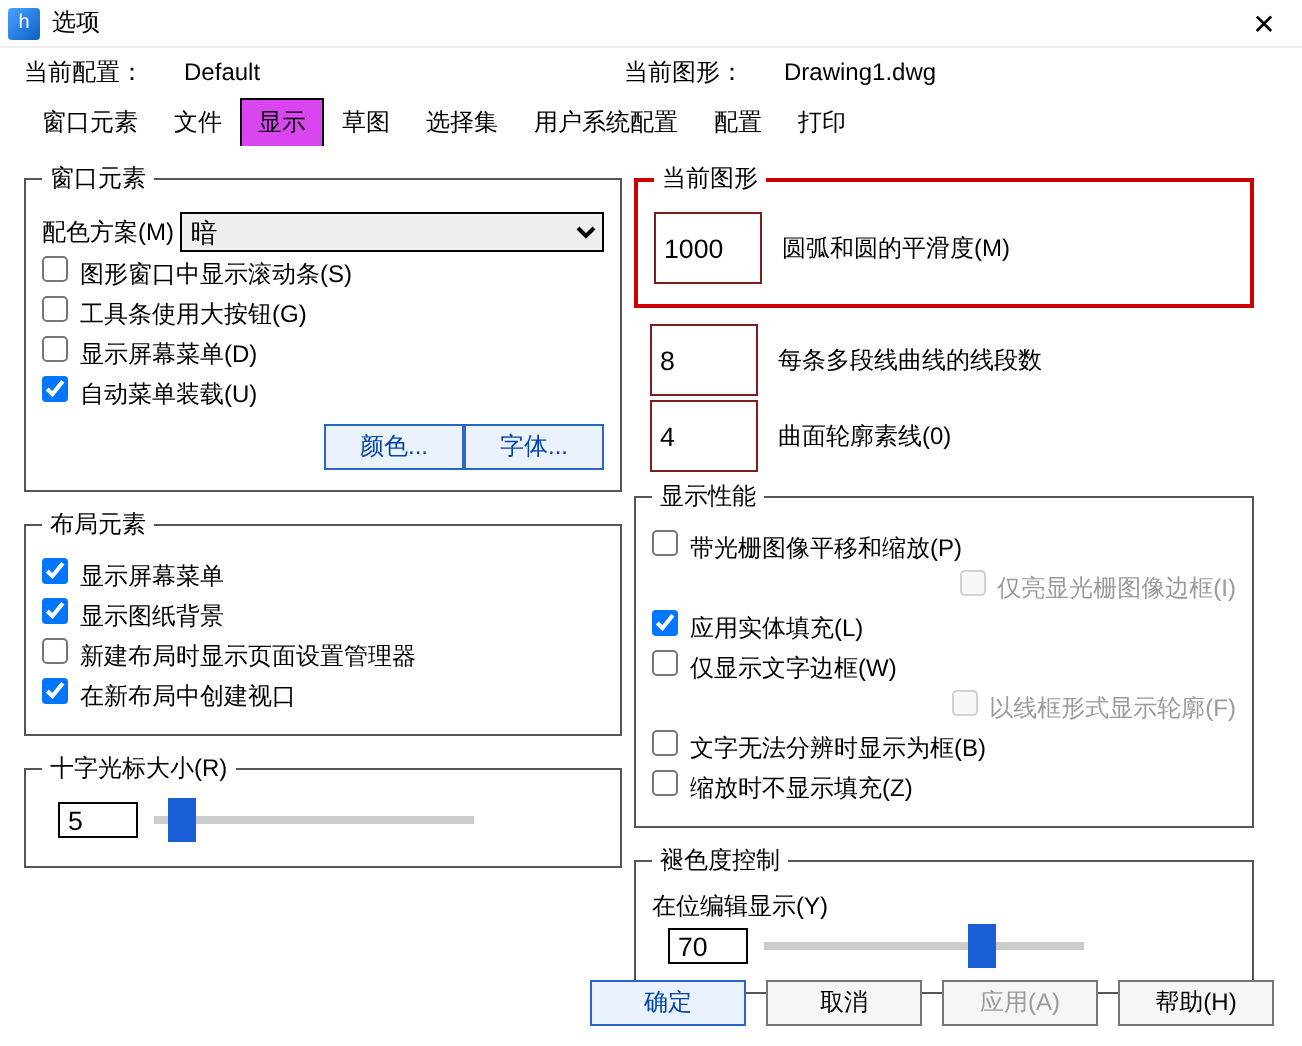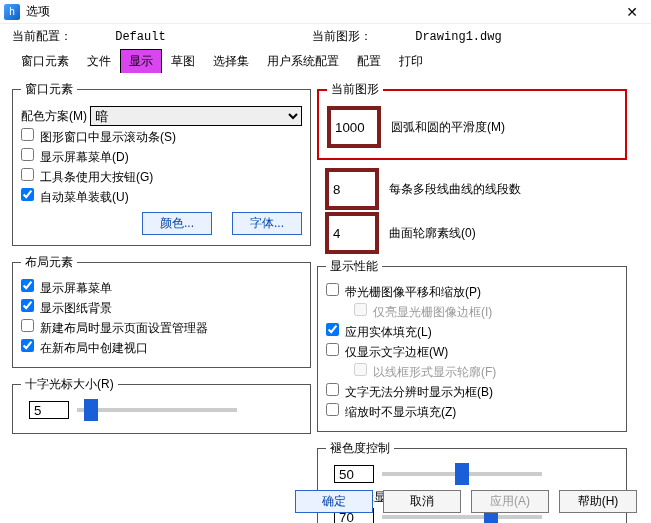--- a/index.html
+++ b/index.html
@@ -29,21 +29,21 @@
     text-align:center;
     border-radius:2px;
     margin-right:6px;
   }
   .titlebar .title { flex:1;font-family:Liberation Serif, serif; }
   .titlebar .closebtn { width:30px; text-align:center; cursor:pointer; font-size:14px;}
   .configbar {
     padding: 4px 12px;
     display:flex;
   }
-  .configbar .cell { width: 300px; font-family: Liberation Mono, monospace; }
+  .configbar .cell { width: 300px; }
   .tabs {
     display:flex;
     padding: 0 12px;
     border-bottom: 0;
   }
   .tab {
     padding: 3px 8px;
     cursor:pointer;
     border:1px solid transparent;
     border-bottom:none;
@@ -62,21 +62,21 @@
   fieldset {
     border:1px solid #555;
     margin: 4px 0 8px;
     padding: 6px 8px 8px;
   }
   fieldset.highlight { border:2px solid #c00; }
   legend { padding: 0 4px; }
   .row { display:flex; align-items:center; margin:2px 0; white-space:nowrap; }
   .row label span { margin-left:2px; }
   .chk { margin: 0 4px 0 0; }
-  .indent1 { margin-left: 28px; }
+  .indent1 { margin-left: 18px; justify-content: flex-end; }
   select.combo {
     flex:1;
     border:1px solid #000;
     height:20px;
   }
   .btn {
     border:1px solid #777;
     background:#f5f5f5;
     padding:2px 10px;
     cursor:pointer;
@@ -84,21 +84,21 @@
     min-width:70px;
     text-align:center;
   }
   .btn.blue {
     border:1px solid #2a66c7;
     color:#0044a9;
     background:#eaf2ff;
   }
   .inputnum {
     width:54px;
-    border:4px solid #7f1d1d;
+    border:1px solid #7f1d1d;
     padding:17px 4px;
     height:18px;
     margin-right:10px;
   }
   .disabledtxt { color:#9a9a9a; }
   .slider-wrap { display:flex; align-items:center; margin:2px 0 6px; }
   .slider {
     -webkit-appearance:none;
     width:160px;
     height:4px;
@@ -179,29 +179,29 @@
         <span>配色方案(M)</span>
         &nbsp;
         <select class="combo">
           <option>暗</option>
         </select>
       </div>
       <div class="row">
           <label><input type="checkbox" class="chk" style=""><span>图形窗口中显示滚动条(S)</span></label>
         </div>
       <div class="row">
+          <label><input type="checkbox" class="chk" style=""><span>工具条使用大按钮(G)</span></label>
+        </div>
+      <div class="row">
           <label><input type="checkbox" class="chk" style=""><span>显示屏幕菜单(D)</span></label>
         </div>
       <div class="row">
-          <label><input type="checkbox" class="chk" style=""><span>工具条使用大按钮(G)</span></label>
-        </div>
-      <div class="row">
           <label><input type="checkbox" class="chk" checked="" style=""><span>自动菜单装载(U)</span></label>
         </div>
-      <div class="row" style="justify-content:flex-end;gap:20px;margin-top:6px;">
+      <div class="row" style="justify-content:flex-end;margin-top:6px;">
         <span class="btn blue">颜色...</span>
         <span class="btn blue">字体...</span>
       </div>
     </fieldset>
 
     <fieldset>
       <legend>布局元素</legend>
       <div class="row">
           <label><input type="checkbox" class="chk" checked="" style=""><span>显示屏幕菜单</span></label>
         </div>
@@ -265,24 +265,20 @@
       <div class="row">
           <label><input type="checkbox" class="chk" style=""><span>文字无法分辨时显示为框(B)</span></label>
         </div>
       <div class="row">
           <label><input type="checkbox" class="chk" style=""><span>缩放时不显示填充(Z)</span></label>
         </div>
     </fieldset>
 
     <fieldset>
       <legend>褪色度控制</legend>
-      <div class="slider-wrap">
-        <input class="slidernum" value="50" style="">
-        <input type="range" min="0" max="100" value="50" class="slider" style="">
-      </div>
       <div>在位编辑显示(Y)</div>
       <div class="slider-wrap">
         <input class="slidernum" value="70" style="">
         <input type="range" min="0" max="100" value="70" class="slider" style="">
       </div>
     </fieldset>
   </div>
 </div>
 
 <div class="footer">

